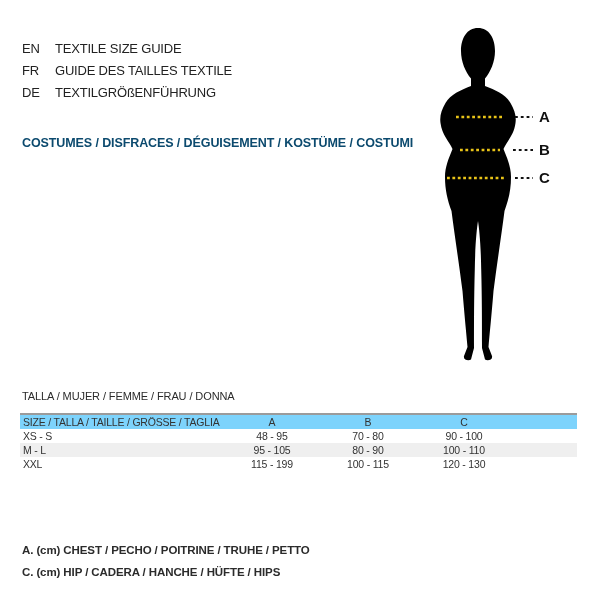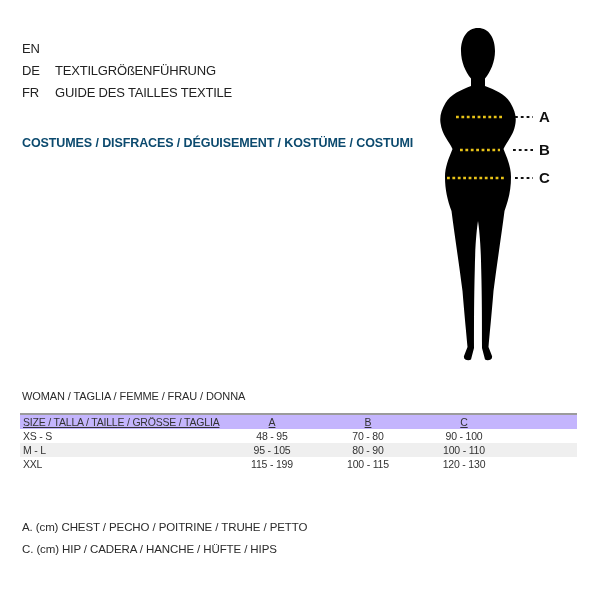--- a/index.html
+++ b/index.html
@@ -26,42 +26,43 @@
 
   
   .table-title { left:22px; top:390px; font-size:11px; letter-spacing:-0.1px; color:#2b2b2b; white-space:nowrap; }
   .size-table-wrap { left:20px; top:413px; }
   table.size-table { border-collapse:collapse; table-layout:fixed; width:557px; }
   table.size-table th, table.size-table td {
     padding:0; height:14px; font-size:10.5px; font-weight:400;
     letter-spacing:-0.2px; color:#333333; vertical-align:middle; text-align:center;
     overflow:hidden; white-space:nowrap;
   }
-  table.size-table thead th { background:#c4b5fd; border-top:2px solid #9b9b9b;text-decoration:underline; }
+  table.size-table thead th { background:#7dd3fc; border-top:2px solid #9b9b9b; }
   table.size-table .cell-left { text-align:left; padding-left:3px; }
   table.size-table tbody tr:nth-child(even) { background:#efefef; }
 
   
-  .legend { left:22px; top:516px; }
+  .legend { left:22px; top:539px;font-weight:bold; }
   .legend-line { font-size:11.5px; line-height:22px; letter-spacing:-0.1px; color:#2b2b2b; white-space:nowrap; }
 </style>
 </head>
 <body>
 
 <div class="abs lang-list">
   <div class="lang-row">
     <span class="lang-code">EN</span>
+    <span class="lang-label">TEXTILE SIZE GUIDE</span>
+  </div>
+  <div class="lang-row">
+    <span class="lang-code">FR</span>
+    <span class="lang-label">GUIDE DES TAILLES TEXTILE</span>
   </div>
   <div class="lang-row">
     <span class="lang-code">DE</span>
     <span class="lang-label">TEXTILGRÖßENFÜHRUNG</span>
-  </div>
-  <div class="lang-row">
-    <span class="lang-code">FR</span>
-    <span class="lang-label">GUIDE DES TAILLES TEXTILE</span>
   </div>
 </div>
 
 <div class="abs costumes-title">COSTUMES / DISFRACES / DÉGUISEMENT / KOSTÜME / COSTUMI</div>
 
 <svg class="abs figure-svg" width="180" height="360" viewBox="0 0 180 360" aria-hidden="true">
   <g transform="translate(12,8)">
     <path fill="#000000" d="
       M46 0
       C57 0 63 10 63 23
@@ -102,21 +103,21 @@
 
   <line class="dash-yellow" x1="40" y1="130" x2="80" y2="130" stroke="#e8c318"></line>
   <line class="dash-black" x1="93" y1="130" x2="113" y2="130"></line>
   <text class="measure-label" x="119" y="135">B</text>
 
   <line class="dash-yellow" x1="27" y1="158" x2="84" y2="158" stroke="#e8c318"></line>
   <line class="dash-black" x1="95" y1="158" x2="113" y2="158"></line>
   <text class="measure-label" x="119" y="163">C</text>
 </svg>
 
-<div class="abs table-title">WOMAN / TAGLIA / FEMME / FRAU / DONNA</div>
+<div class="abs table-title">TALLA / MUJER / FEMME / FRAU / DONNA</div>
 
 <div class="abs size-table-wrap">
   <table class="size-table">
     <colgroup>
       <col style="width:204px">
         <col style="width:96px">
         <col style="width:96px">
         <col style="width:96px">
         <col style="width:65px">
     </colgroup>

